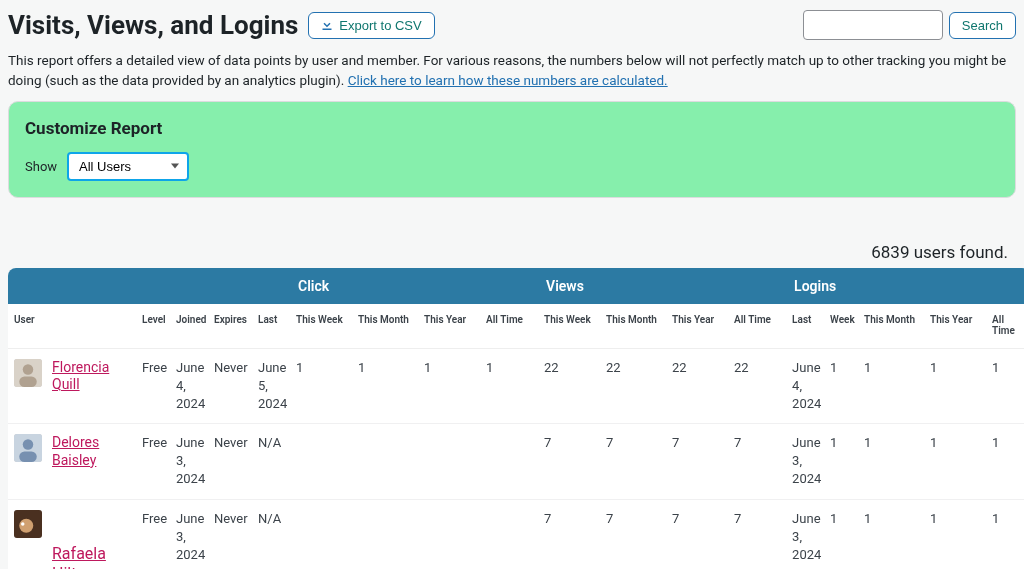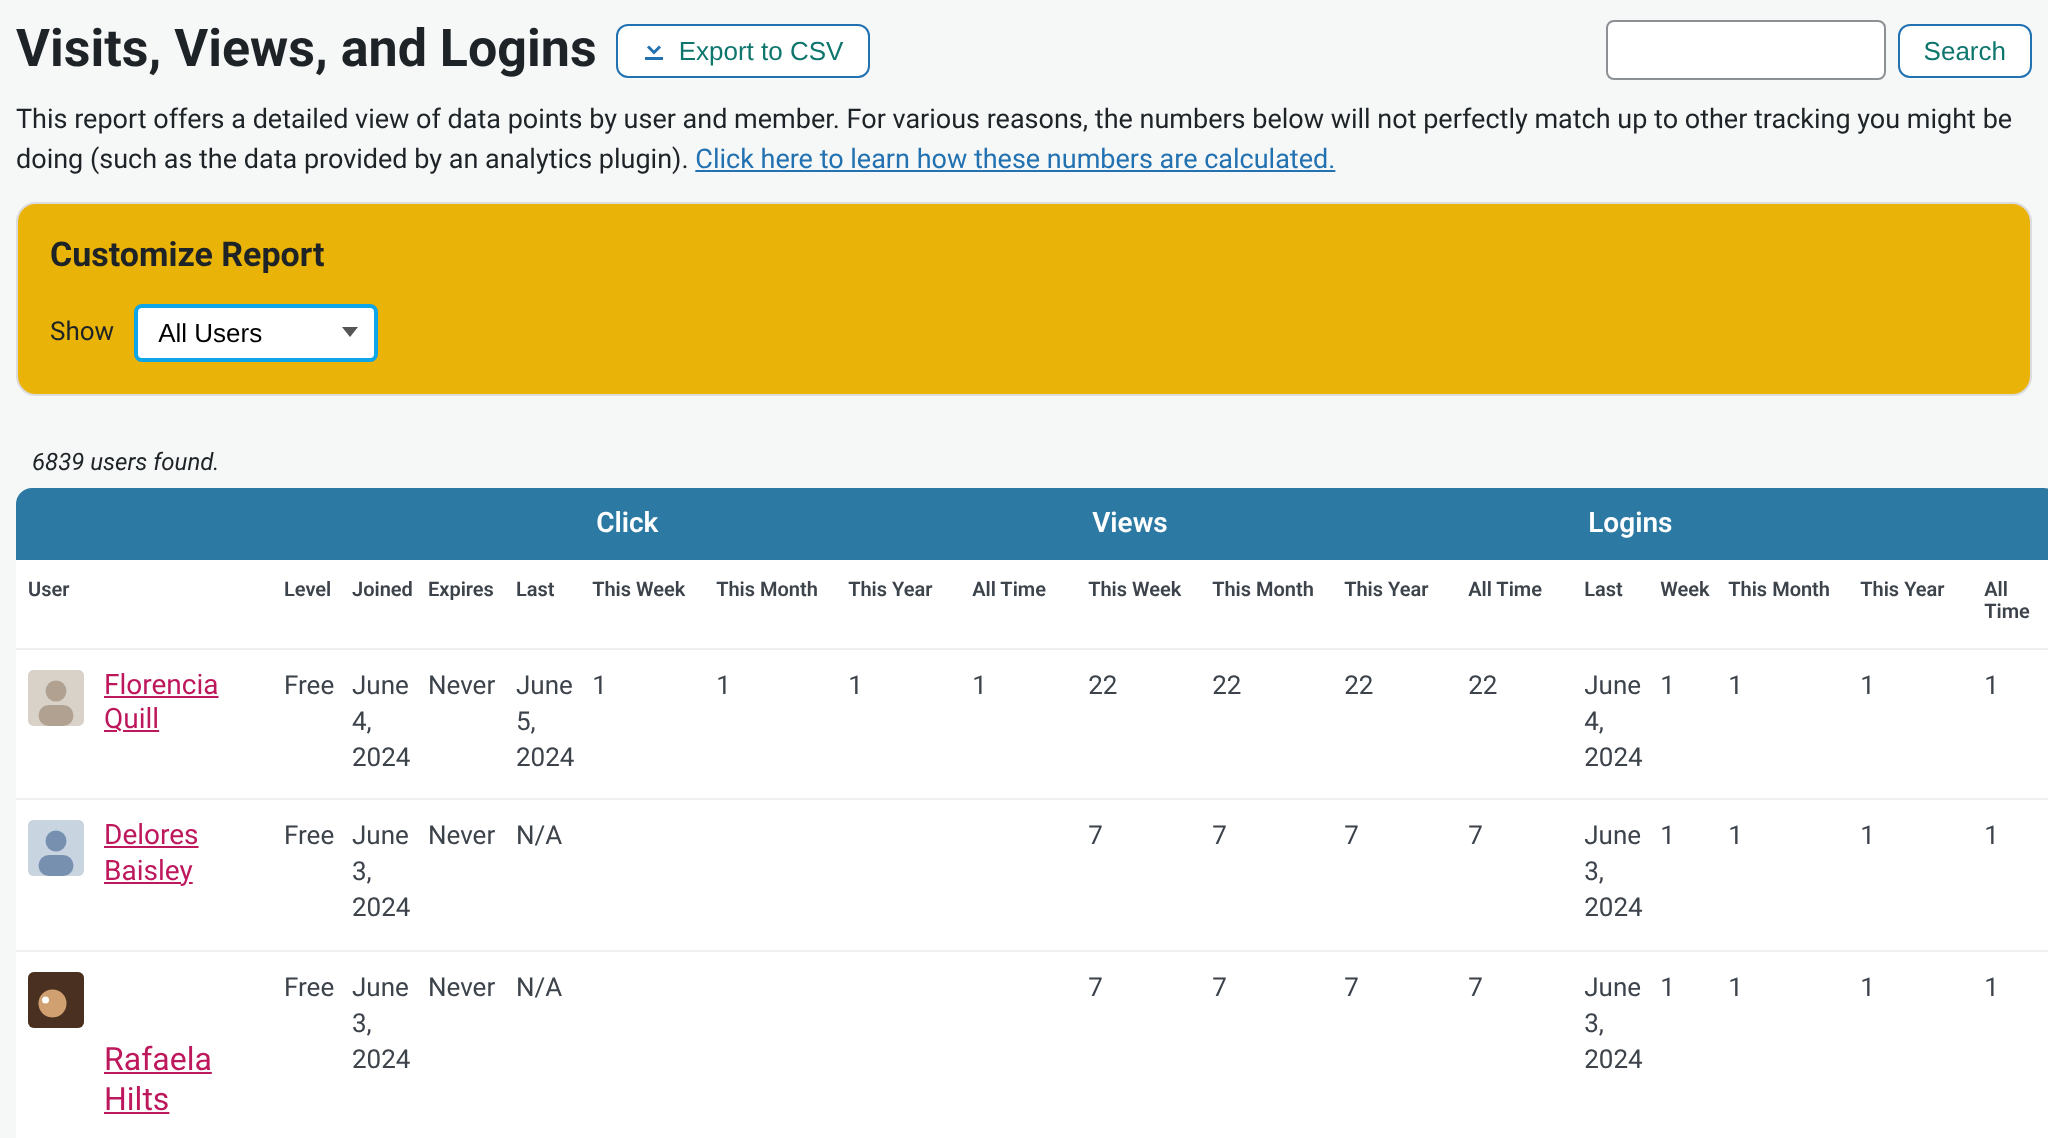--- a/index.html
+++ b/index.html
@@ -47,25 +47,25 @@
     background: #fff;
   }
   .desc {
     color: #1d2327;
     font-size: 13.5px;
     line-height: 1.5;
     padding: 2px 0 10px;
   }
   .desc a { color: #2271b1; text-decoration: underline; }
   .panel {
-    background: #eab308;
+    background: #86efac;
     border: 1px solid #dcdcde;
     border-radius: 10px;
     padding: 16px;
-    margin-bottom: 20px;
+    margin-bottom: 38px;
   }
   .panel h2 { font-size: 17px; font-weight: 700; margin-bottom: 14px; }
   .filter-row { display: flex; align-items: center; gap: 10px; font-size: 13px; }
   .select {
     padding: 5px 28px 5px 10px;
     border: 2px solid #0ea5e9;
     border-radius: 4px;
     font-size: 13px;
     background: #fff;
     appearance: none;
@@ -78,21 +78,21 @@
     content: "";
     position: absolute;
     right: 10px; top: 50%;
     width: 0; height: 0;
     border-left: 4px solid transparent;
     border-right: 4px solid transparent;
     border-top: 5px solid #555;
     transform: translateY(-50%);
     pointer-events: none;
   }
-  .count-row { text-align: left; font-size: 12px; padding: 6px 8px; font-style: italic; }
+  .count-row { text-align: right; font-size: 17px; padding: 6px 8px; }
 
   table.data {
     width: 100%;
     border-collapse: collapse;
     background: #fff;
     border-radius: 8px;
     overflow: hidden;
     table-layout: fixed;
     font-size: 13px;
   }

